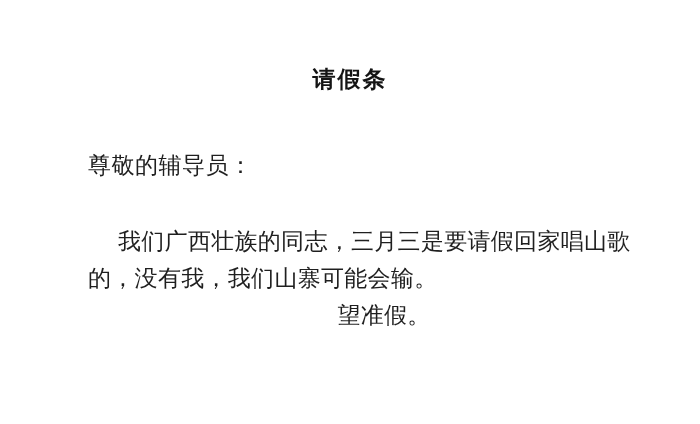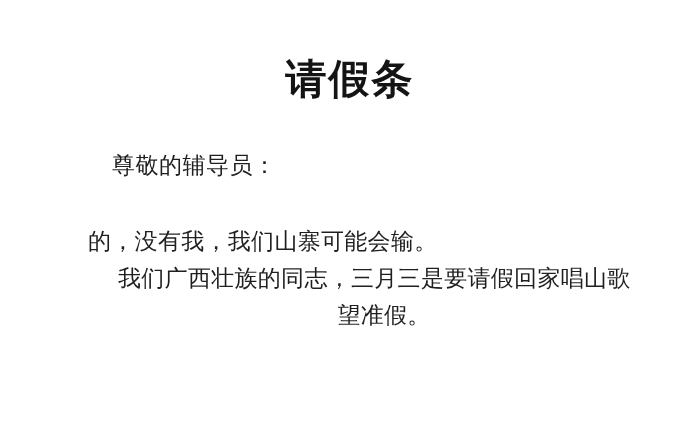--- a/index.html
+++ b/index.html
@@ -21,36 +21,35 @@
     height: 424px;
     background: #ffffff;
   }
 
   .note-title {
     position: absolute;
     top: 58px;
     left: 0;
     width: 700px;
     text-align: center;
-    font-size: 41px;
+    font-size: 23px;
     font-weight: bold;
     letter-spacing: 2px;
     color: #141414;
     line-height: 42px;
   }
 
   .salutation {
     position: absolute;
     top: 149px;
     left: 88px;
     font-size: 23px;
     color: #1f1f1f;
     line-height: 33px;
     letter-spacing: 0.5px;
-    margin-left: 24px;
   }
 
   .paragraph {
     position: absolute;
     top: 223px;
     left: 88px;
     right: 60px;
     font-size: 23px;
     color: #1f1f1f;
     letter-spacing: 0.3px;
@@ -73,18 +72,18 @@
 </head>
 <body>
 
 <div class="page">
 
   <h1 class="note-title">请假条</h1>
 
   <p class="salutation">尊敬的辅导员：</p>
 
   <div class="paragraph">
+    <div class="body-line indent-1">我们广西壮族的同志，三月三是要请假回家唱山歌</div>
     <div class="body-line">的，没有我，我们山寨可能会输。</div>
-    <div class="body-line indent-1">我们广西壮族的同志，三月三是要请假回家唱山歌</div>
     <div class="body-line indent-2">望准假。</div>
   </div>
 
 </div>
 
 </body></html>

